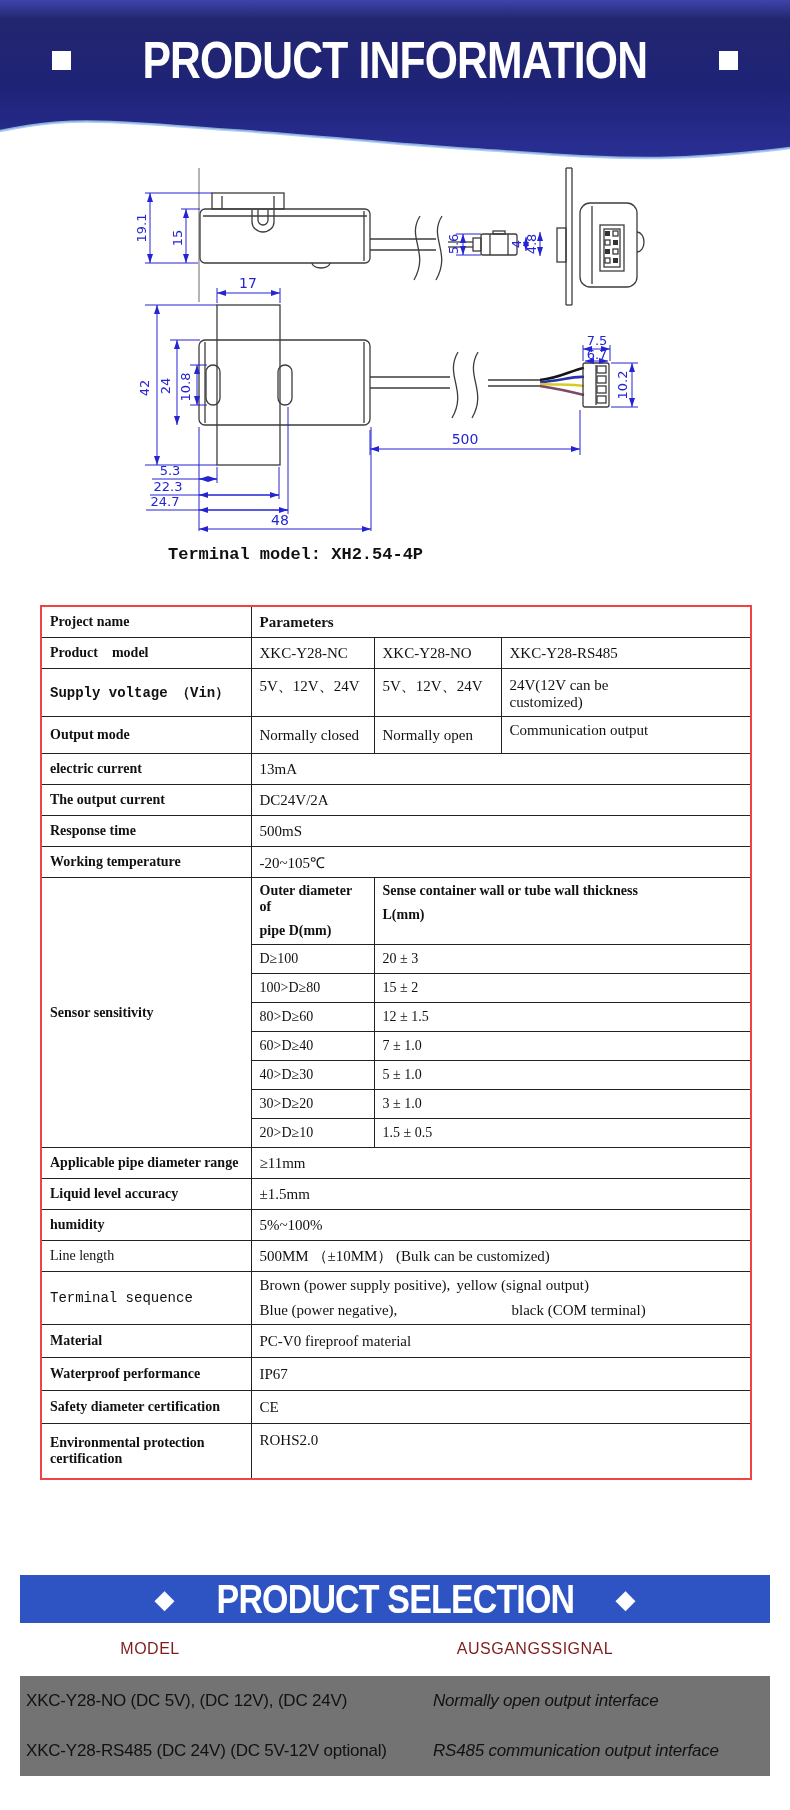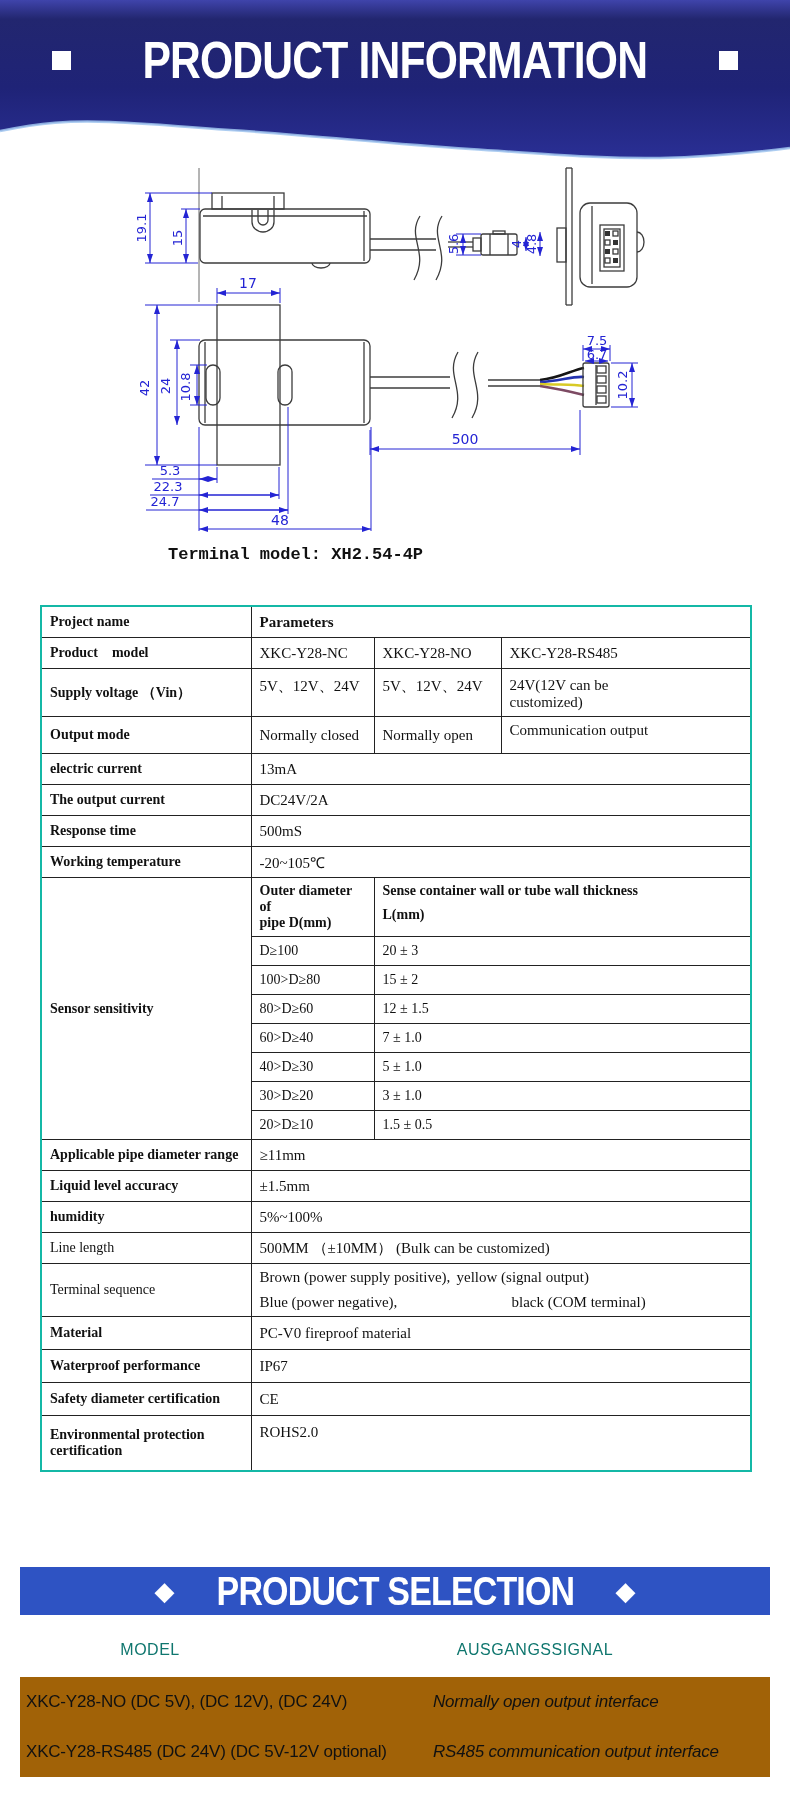--- a/index.html
+++ b/index.html
@@ -19,44 +19,44 @@
   svg.drawing{display:block;}
   .oln{stroke:#3c3c3c;stroke-width:1.3;fill:none;}
   .oln-thin{stroke:#6a6a6a;stroke-width:1;fill:none;}
   .dim{stroke:#2424d4;stroke-width:1;fill:none;}
   .dtx{fill:#2424d4;font-family:"DejaVu Sans",sans-serif;font-size:13px;}
   .dtx-big{fill:#2424d4;font-family:"DejaVu Sans",sans-serif;font-size:14px;}
   .caption{font-family:Liberation Mono, monospace;font-weight:700;font-size:17px;margin:13px 0 0 168px;}
 
   
   table.spec{border-collapse:collapse;margin:41px 0 0 40px;width:710px;table-layout:fixed;
-    font-family:"Liberation Serif",serif;font-size:15px;border:2px solid #14b8a6;}
+    font-family:"Liberation Serif",serif;font-size:15px;border:2px solid #ef4444;}
   table.spec td{border:1px solid #222;padding:5px 8px;vertical-align:middle;}
   td.lb{font-weight:700;font-size:14px;white-space:pre-wrap;}
   td.lb-rg{font-weight:400;font-size:14px;white-space:pre-wrap;}
   td.hd{font-weight:700;margin-left:40px;}
-  .tall{height:34px;}
+  .tall{height:34px;font-family:Liberation Mono, monospace;}
   .std{height:20px;}
   .sens td{font-size:14px;height:18px;}
   .sens-hd{font-weight:700;font-size:14px;}
   .tline{display:flex;align-items:center;}
   .ta1{width:197px;display:inline-block;}
   .ta2{width:252px;display:inline-block;}
 
   
   .selection{margin-top:95px;}
   .sel-bar{margin:0 20px;height:48px;background:#2e53c3;display:flex;align-items:center;justify-content:center;gap:10px;color:#fff;}
   .sel-title{margin:0;font-size:40px;font-weight:700;transform:scaleX(.85);white-space:nowrap;letter-spacing:-1px;}
   .dia{font-size:26px;line-height:1;}
-  .sel-head{display:flex;margin-top:26px;height:22px;font-size:16px;letter-spacing:.5px;color:#0f766e;}
+  .sel-head{display:flex;margin-top:17px;height:22px;font-size:16px;letter-spacing:.5px;color:#7f1d1d;}
   .sel-head .c1{width:300px;text-align:center;}
   .sel-head .c2{width:470px;text-align:center;}
   .sel-rows{margin-top:14px;}
   .sel-row{margin:0 20px;height:50px;display:flex;align-items:center;font-size:17px;letter-spacing:-.2px;}
-  .sel-row.shaded{background:#a16207;}
+  .sel-row.shaded{background:#737373;}
   .sel-model{width:407px;padding-left:6px;}
   .sel-signal{flex:1;font-style:italic;}
 </style>
 </head>
 <body>
 
 <header class="banner">
   <div class="banner-row">
     <span class="sq"></span>
     <h1 class="banner-title">PRODUCT INFORMATION</h1>
@@ -263,21 +263,21 @@
     <td colspan="3">500mS</td>
   </tr>
   <tr>
     <td class="lb std">Working temperature</td>
     <td colspan="3">-20~105℃</td>
   </tr>
   <tr>
     <td class="lb" rowspan="8">Sensor sensitivity</td>
     <td class="sens-hd">
       <div>Outer diameter of</div>
-      <div style="">pipe D(mm)</div>
+      <div style="margin-top:8px">pipe D(mm)</div>
     </td>
     <td class="sens-hd" colspan="2" style="vertical-align:top">
       <div>Sense container wall or tube wall thickness</div>
       <div style="margin-top:8px">L(mm)</div>
     </td>
   </tr>
   <tr class="sens">
     <td>D≥100</td>
     <td colspan="2">20 ± 3</td>
   </tr>

